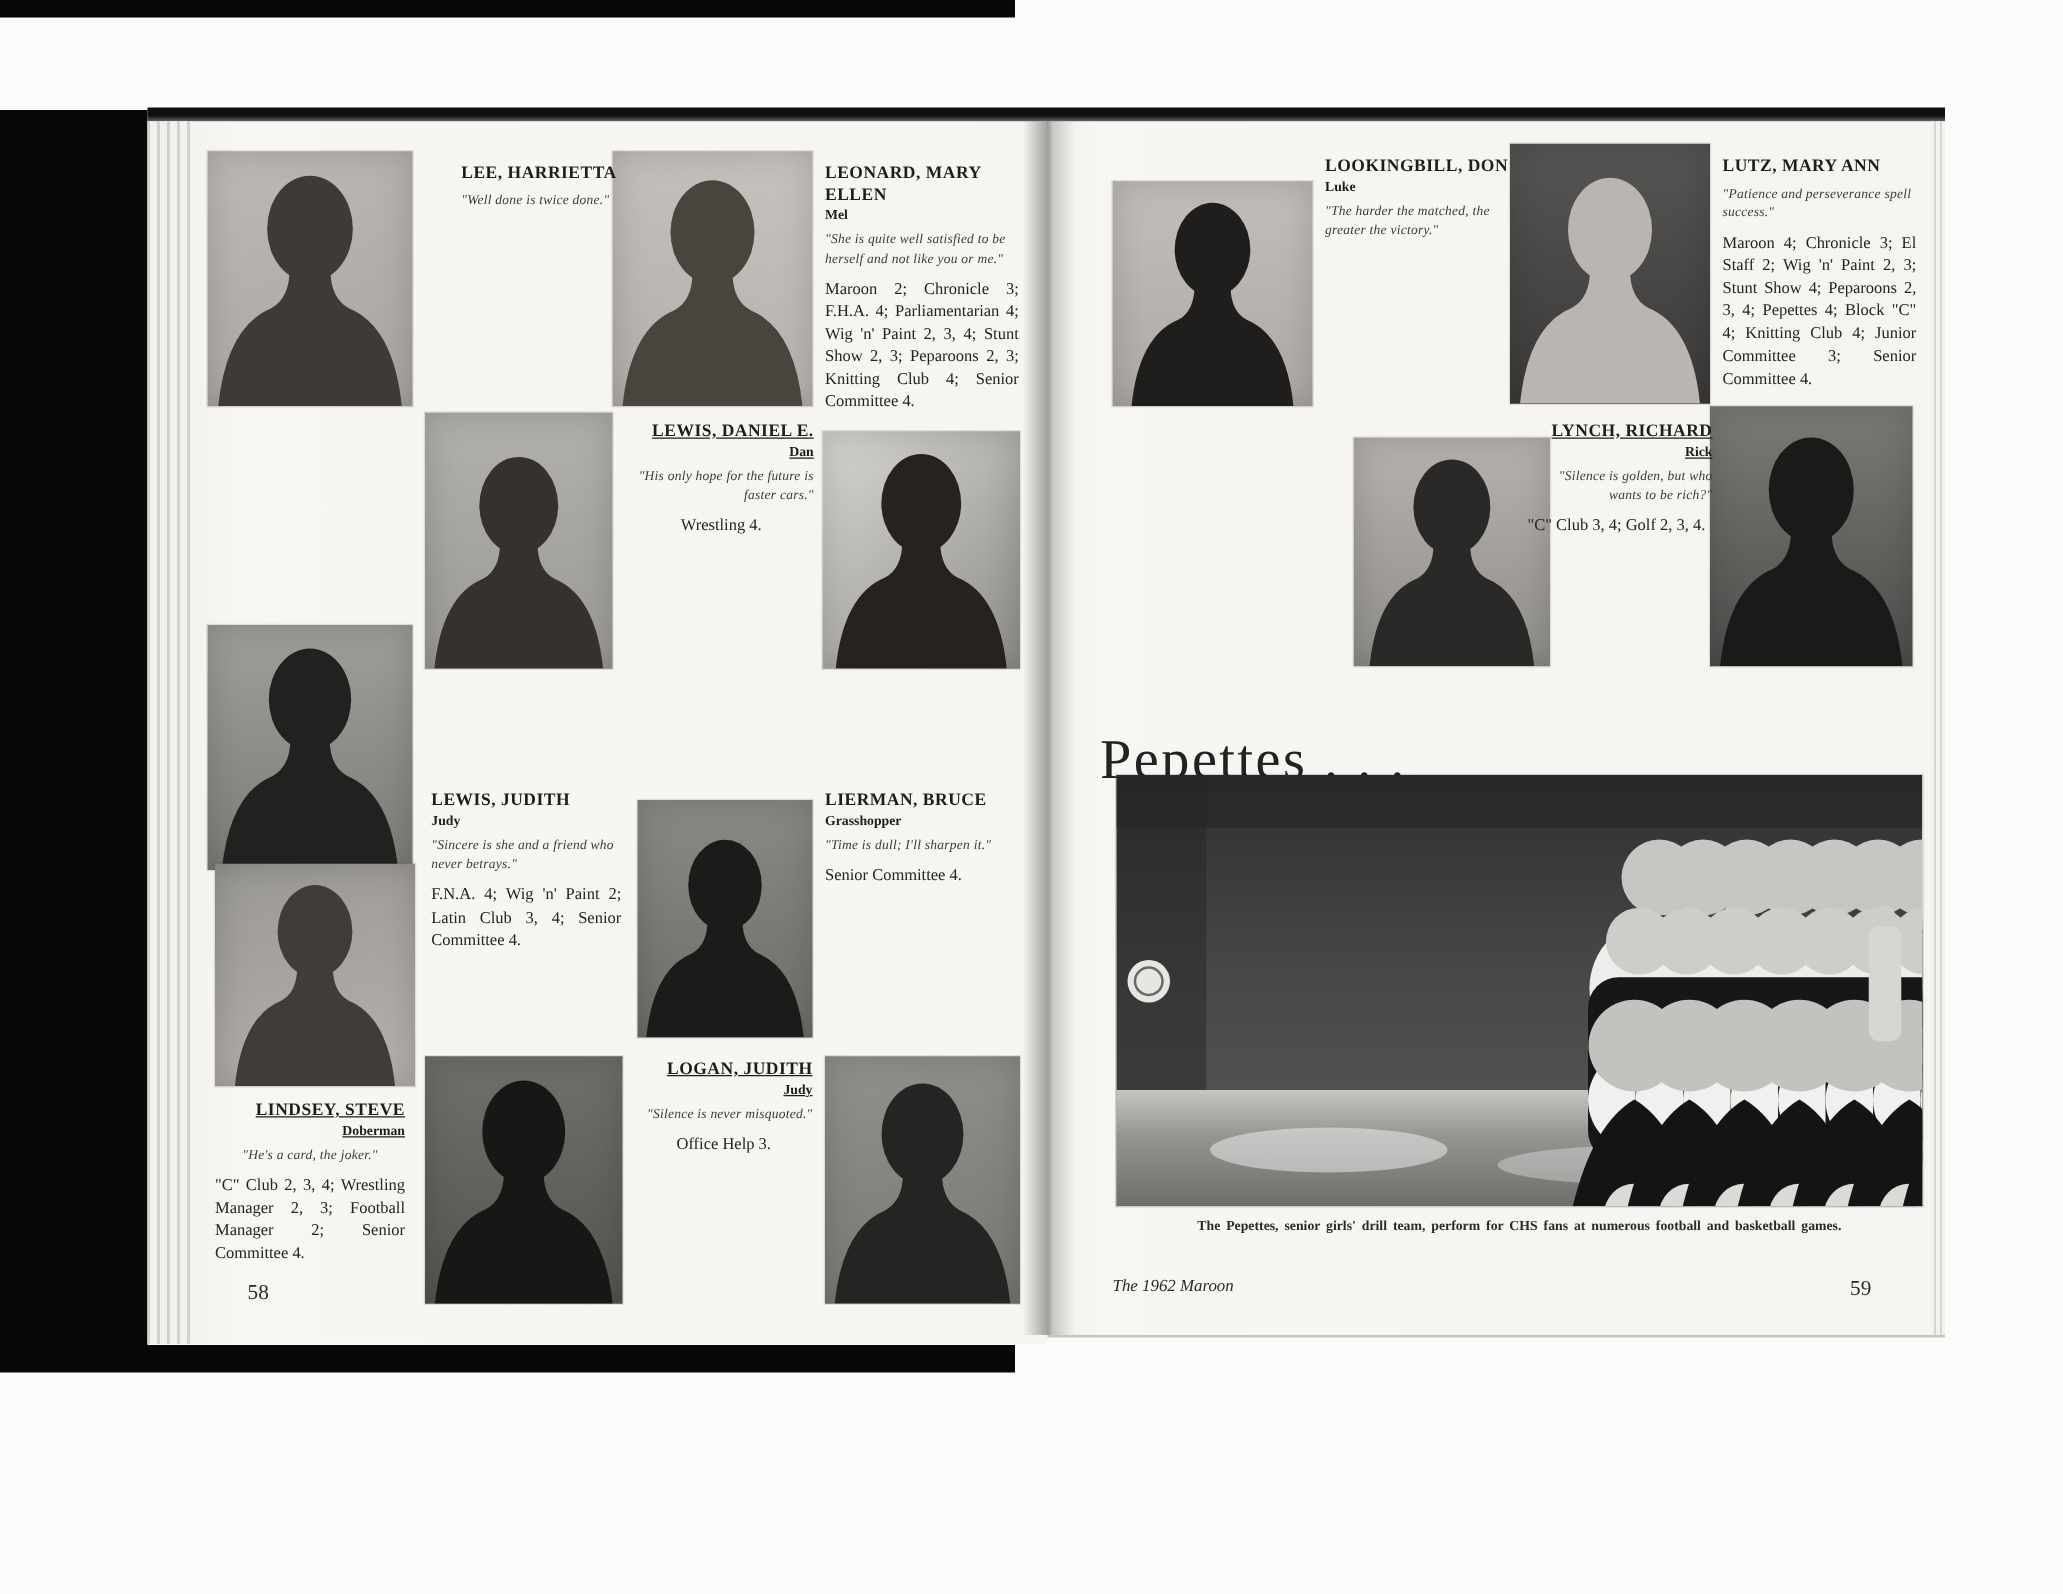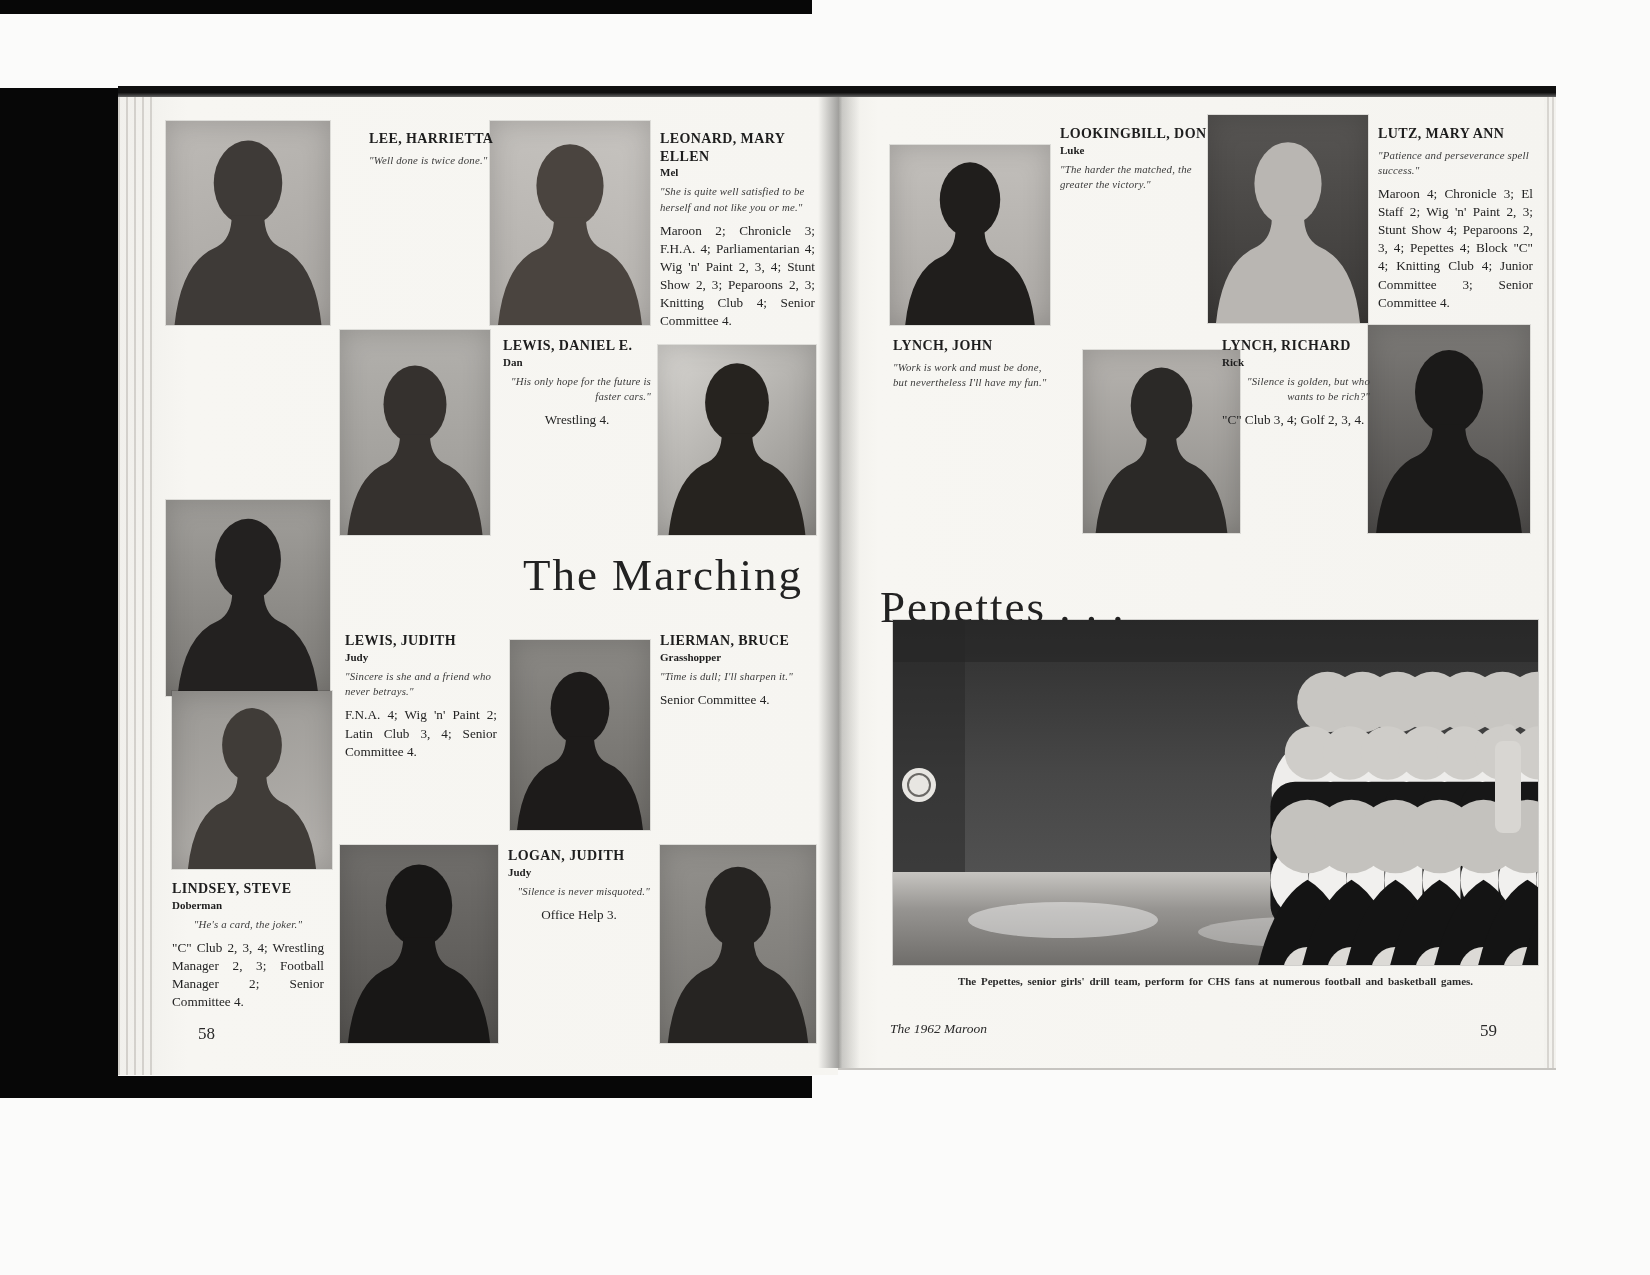--- a/index.html
+++ b/index.html
@@ -30,21 +30,21 @@
   .portrait{position:absolute;overflow:hidden;box-shadow:0 0 0 1px rgba(0,0,0,.10), inset 0 0 28px rgba(0,0,0,.18);}
   .portrait svg{width:100%;height:100%;display:block;}
   
   .entry{position:absolute;color:#1d1d1d;}
   .e-name{font-weight:bold;font-size:14px;letter-spacing:.4px;line-height:1.25;}
   .e-nick{font-weight:bold;font-size:11px;line-height:1.3;}
   .e-nick:empty{display:none;}
   .e-quote{font-style:italic;font-size:10.8px;color:#3a3a3a;line-height:1.42;margin:5px 0 7px;letter-spacing:.2px;}
   .e-acts{font-size:13.2px;line-height:1.37;text-align:justify;color:#232323;}
   .e-acts:empty{display:none;}
-  .ar .e-name,.ar .e-nick{}
+  .ar .e-name,.ar .e-nick{text-align:right;text-decoration:underline;}
   .qr .e-quote{text-align:right;}
   .qc .e-quote{text-align:center;}
   .ac .e-acts{text-align:center;}
   
   .headline{position:absolute;font-family:"Liberation Serif",serif;font-size:45px;
     font-weight:400;color:#222;letter-spacing:2px;white-space:nowrap;}
   
   .group-photo{position:absolute;overflow:hidden;box-shadow:0 0 0 1px rgba(0,0,0,.15);}
   .group-photo svg{width:100%;height:100%;display:block;}
   .caption{position:absolute;font-size:11px;font-weight:bold;color:#2b2b2b;
@@ -170,21 +170,20 @@
     <div class="e-quote">"He's a card, the joker."</div>
     <div class="e-acts">"C" Club 2, 3, 4; Wrestling Manager 2, 3; Football Manager 2; Senior Committee 4.</div>
   </div>
   <div class="entry ar qr ac" style="left:390px;top:750px;width:142px;">
     <div class="e-name">LOGAN, JUDITH</div>
     <div class="e-nick">Judy</div>
     <div class="e-quote">"Silence is never misquoted."</div>
     <div class="e-acts">Office Help 3.</div>
   </div>
 
-  <div class="headline" style="left:390px;top:452px;width:310px;text-align:center;">The Marching</div>
   <div class="folio" style="left:80px;top:927px;">58</div>
 </div>
 
 <div class="page page-right">
   <div class="stack-right"></div>
 
   <div class="portrait" style="left:52px;top:48px;width:160px;height:180px;background:linear-gradient(180deg,#c2bfbb,#adaaa6);">
     <svg viewBox="0 0 100 125" preserveAspectRatio="xMidYMax meet" style="color:#201e1c">
         <use href="#bust"></use>
       </svg>
@@ -208,26 +207,20 @@
   <div class="entry" style="left:222px;top:28px;width:152px;">
     <div class="e-name">LOOKINGBILL, DON</div>
     <div class="e-nick">Luke</div>
     <div class="e-quote">"The harder the matched, the greater the victory."</div>
   </div>
   <div class="entry" style="left:540px;top:28px;width:155px;">
     <div class="e-name">LUTZ, MARY ANN</div>
 
     <div class="e-quote">"Patience and perseverance spell success."</div>
     <div class="e-acts">Maroon 4; Chronicle 3; El Staff 2; Wig 'n' Paint 2, 3; Stunt Show 4; Peparoons 2, 3, 4; Pepettes 4; Block "C" 4; Knitting Club 4; Junior Committee 3; Senior Committee 4.</div>
-  </div>
-  <div class="entry ar" style="left:55px;top:240px;width:162px;">
-    <div class="e-name">LYNCH, JOHN</div>
-
-    <div class="e-quote">"Work is work and must be done, but nevertheless I'll have my fun."</div>
-
   </div>
   <div class="entry ar qr" style="left:384px;top:240px;width:148px;">
     <div class="e-name">LYNCH, RICHARD</div>
     <div class="e-nick">Rick</div>
     <div class="e-quote">"Silence is golden, but who wants to be rich?"</div>
     <div class="e-acts">"C" Club 3, 4; Golf 2, 3, 4.</div>
   </div>
 
   <div class="headline" style="left:42px;top:452px;margin-top:32px;">Pepettes . . .</div>
 

